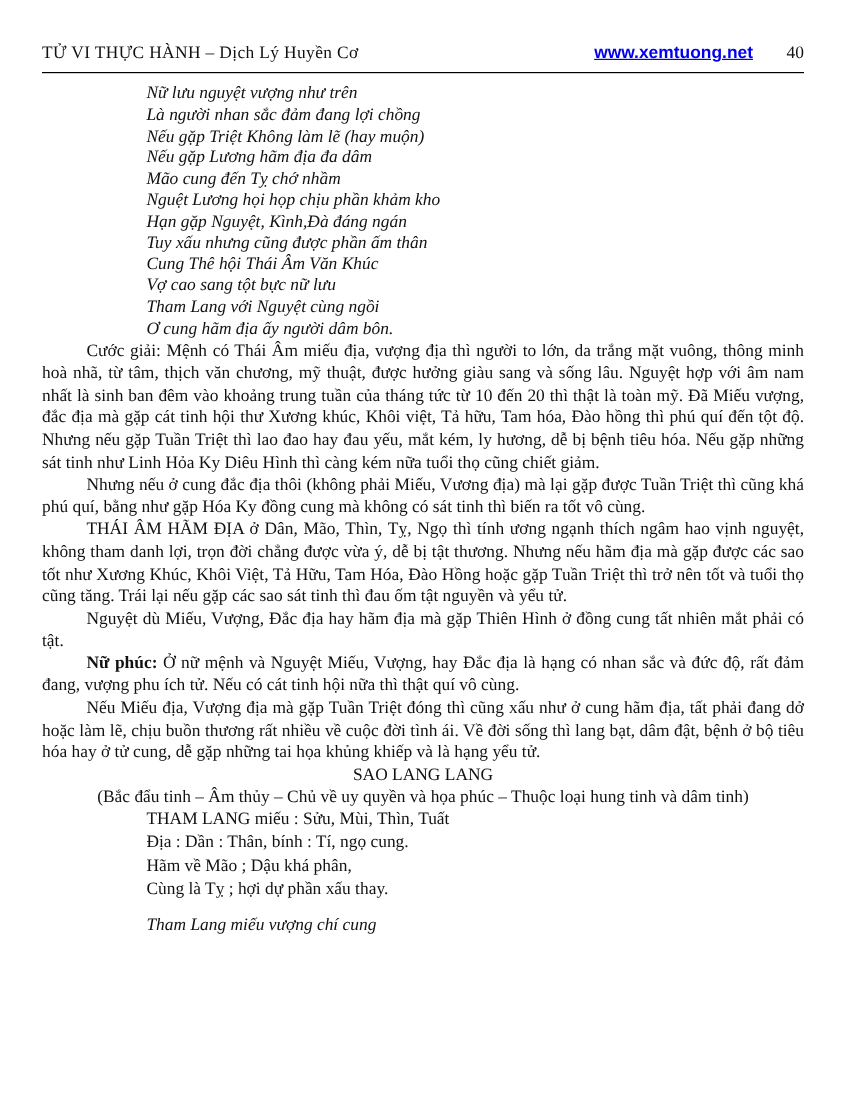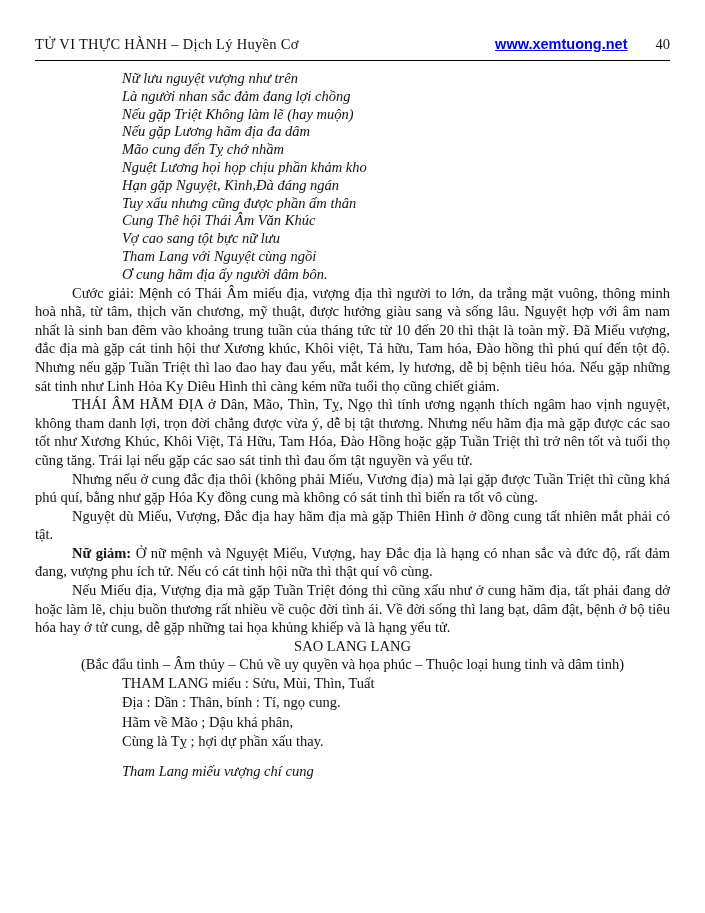--- a/index.html
+++ b/index.html
@@ -105,24 +105,24 @@
     <div>Hạn gặp Nguyệt, Kình,Đà đáng ngán</div>
     <div>Tuy xấu nhưng cũng được phần ấm thân</div>
     <div>Cung Thê hội Thái Âm Văn Khúc</div>
     <div>Vợ cao sang tột bực nữ lưu</div>
     <div>Tham Lang với Nguyệt cùng ngồi</div>
     <div>Ơ cung hãm địa ấy người dâm bôn.</div>
   </div>
 
   <div class="bodytext">
     <p>Cước giải: Mệnh có Thái Âm miếu địa, vượng địa thì người to lớn, da trắng mặt vuông, thông minh hoà nhã, từ tâm, thịch văn chương, mỹ thuật, được hưởng giàu sang và sống lâu. Nguyệt hợp với âm nam nhất là sinh ban đêm vào khoảng trung tuần của tháng tức từ 10 đến 20 thì thật là toàn mỹ. Đã Miếu vượng, đắc địa mà gặp cát tinh hội thư Xương khúc, Khôi việt, Tả hữu, Tam hóa, Đào hồng thì phú quí đến tột độ. Nhưng nếu gặp Tuần Triệt thì lao đao hay đau yếu, mắt kém, ly hương, dễ bị bệnh tiêu hóa. Nếu gặp những sát tinh như Linh Hỏa Ky Diêu Hình thì càng kém nữa tuổi thọ cũng chiết giảm.</p>
+    <p>Nhưng nếu ở cung đắc địa thôi (không phải Miếu, Vương địa) mà lại gặp được Tuần Triệt thì cũng khá phú quí, bằng như gặp Hóa Ky đồng cung mà không có sát tinh thì biến ra tốt vô cùng.</p>
     <p>THÁI ÂM HÃM ĐỊA ở Dân, Mão, Thìn, Tỵ, Ngọ thì tính ương ngạnh thích ngâm hao vịnh nguyệt, không tham danh lợi, trọn đời chẳng được vừa ý, dễ bị tật thương. Nhưng nếu hãm địa mà gặp được các sao tốt như Xương Khúc, Khôi Việt, Tả Hữu, Tam Hóa, Đào Hồng hoặc gặp Tuần Triệt thì trở nên tốt và tuổi thọ cũng tăng. Trái lại nếu gặp các sao sát tinh thì đau ốm tật nguyền và yểu tử.</p>
-    <p>Nhưng nếu ở cung đắc địa thôi (không phải Miếu, Vương địa) mà lại gặp được Tuần Triệt thì cũng khá phú quí, bằng như gặp Hóa Ky đồng cung mà không có sát tinh thì biến ra tốt vô cùng.</p>
     <p>Nguyệt dù Miếu, Vượng, Đắc địa hay hãm địa mà gặp Thiên Hình ở đồng cung tất nhiên mắt phải có tật.</p>
-    <p><b>Nữ giảm:</b><span> Ở nữ mệnh và Nguyệt Miếu, Vượng, hay Đắc địa là hạng có nhan sắc và đức độ, rất đảm đang, vượng phu ích tử. Nếu có cát tinh hội nữa thì thật quí vô cùng.</span></p>
+    <p><b>Nữ phúc:</b><span> Ở nữ mệnh và Nguyệt Miếu, Vượng, hay Đắc địa là hạng có nhan sắc và đức độ, rất đảm đang, vượng phu ích tử. Nếu có cát tinh hội nữa thì thật quí vô cùng.</span></p>
     <p>Nếu Miếu địa, Vượng địa mà gặp Tuần Triệt đóng thì cũng xấu như ở cung hãm địa, tất phải đang dở hoặc làm lẽ, chịu buồn thương rất nhiều về cuộc đời tình ái. Về đời sống thì lang bạt, dâm đật, bệnh ở bộ tiêu hóa hay ở tử cung, dễ gặp những tai họa khủng khiếp và là hạng yểu tử.</p>
   </div>
 
   <div class="section-heading">SAO LANG LANG</div>
   <div class="section-subtitle">(Bắc đẩu tinh – Âm thủy – Chủ về uy quyền và họa phúc – Thuộc loại hung tinh và dâm tinh)</div>
 
   <div class="attrs">
     <div>THAM LANG miếu : Sửu, Mùi, Thìn, Tuất</div>
     <div>Địa : Dần : Thân, bính : Tí, ngọ cung.</div>
     <div>Hãm về Mão ; Dậu khá phân,</div>

